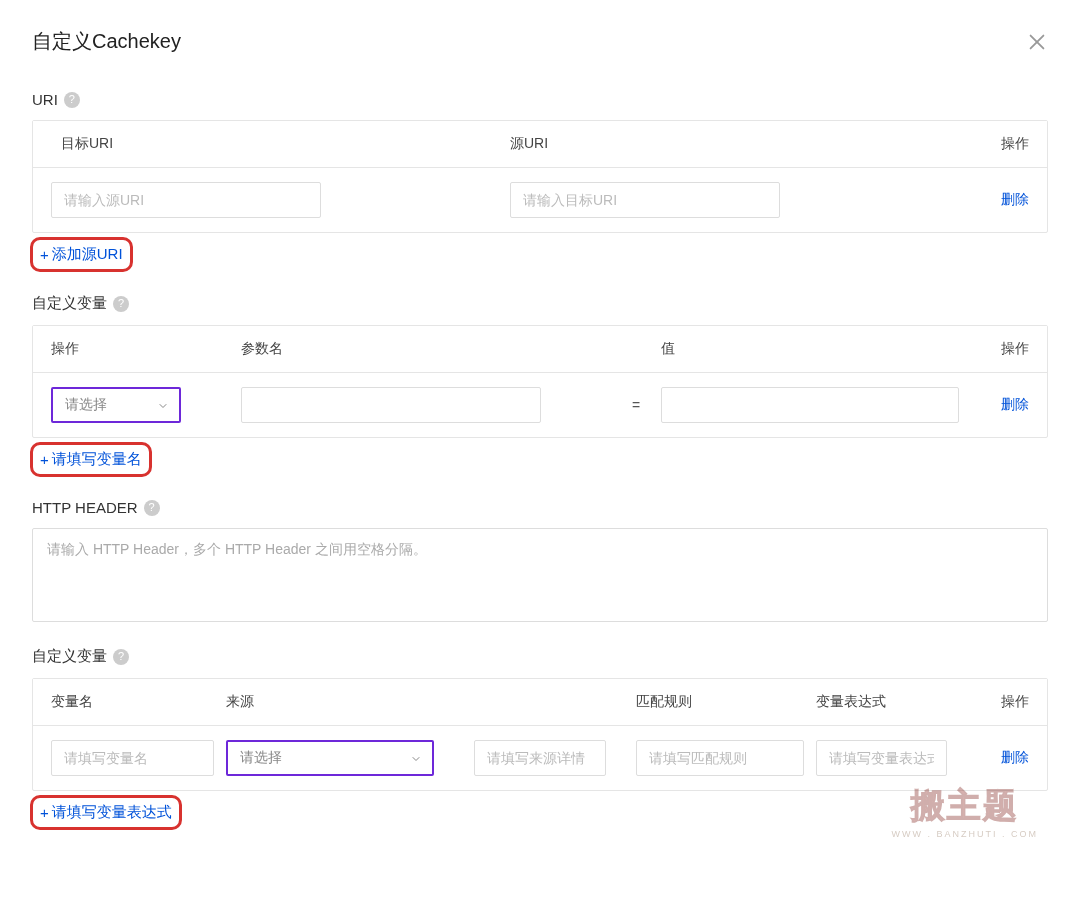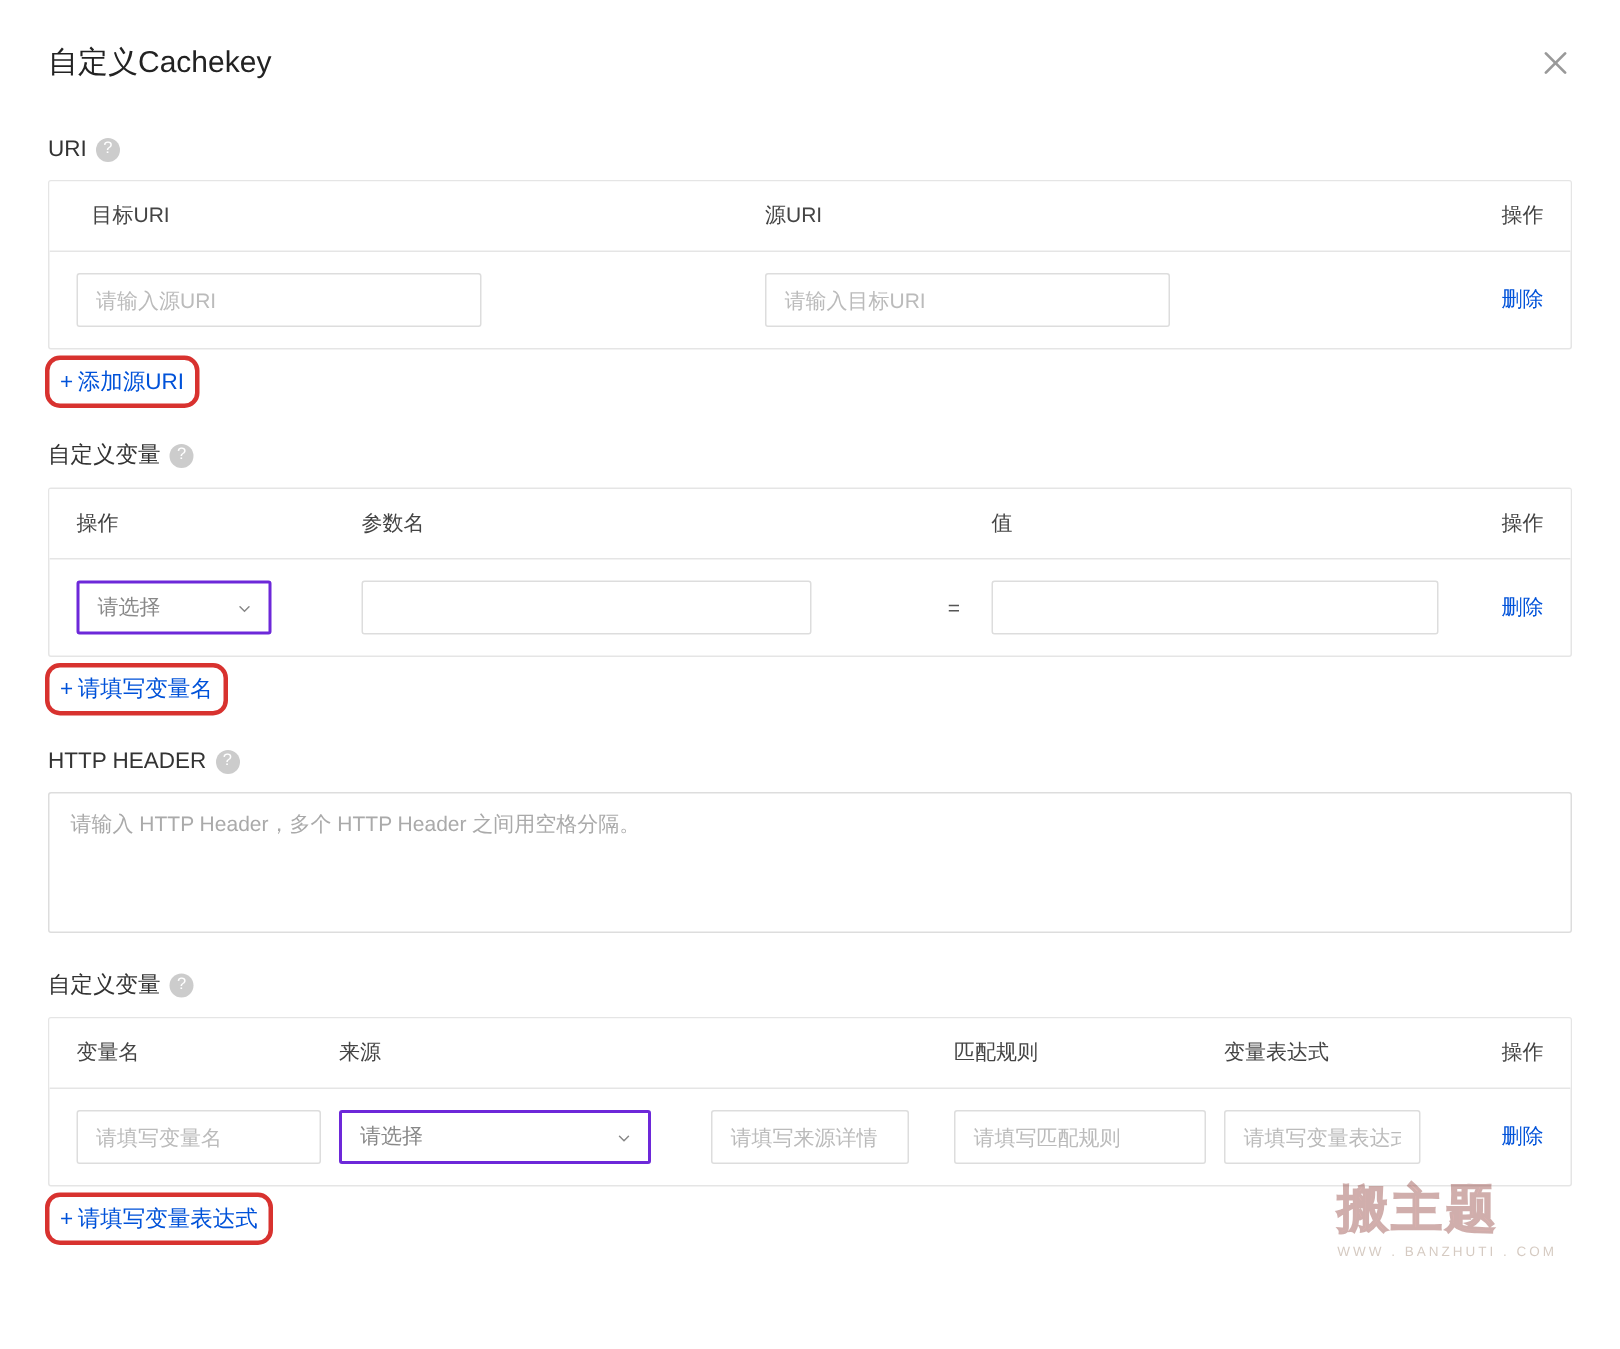--- a/index.html
+++ b/index.html
@@ -164,21 +164,21 @@
   .textarea::placeholder { color: #aaa; }
   .mb-small { margin-bottom: 22px; }
 
   
   .watermark {
     position: absolute;
     right: 42px;
     bottom: 60px;
     opacity: 0.35;
     pointer-events: none;
-    text-align: left;
+    text-align: center;
   }
   .watermark .wm-big {
     font-size: 34px;
     font-weight: 800;
     color: #b02a22;
     letter-spacing: 2px;
     -webkit-text-stroke: 1px #7a1a14;
   }
   .watermark .wm-small {
     font-size: 9px;

